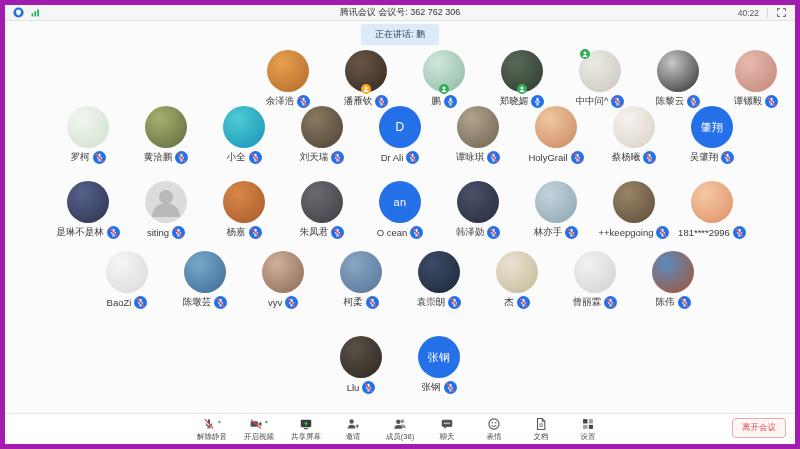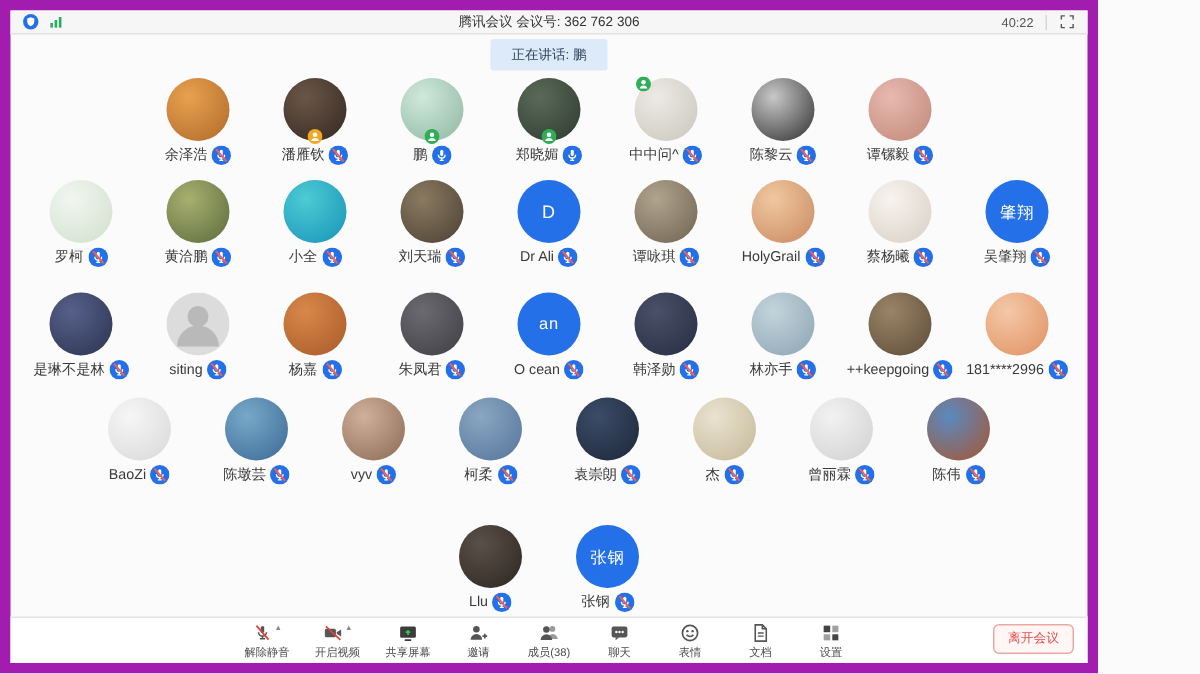--- a/index.html
+++ b/index.html
@@ -1,36 +1,36 @@
 <!DOCTYPE html>
 <html><head>
 <meta charset="utf-8">
 <style>
   * { margin:0; padding:0; box-sizing:border-box; }
   html,body { width:800px; height:449px; overflow:hidden; }
   body { font-family:"Liberation Sans","DejaVu Sans",sans-serif; background:#fbfbfb; position:relative; }
-  .window { width:732px; height:449px; position:relative; background:#fbfbfb; border:7px solid #a21caf; }
+  .window { width:800px; height:449px; position:relative; background:#fbfbfb; border:5px solid #a21caf; }
 
   
   .topbar { position:absolute; top:0; left:0; right:0; height:16px; background:#f6f6f6; border-bottom:1px solid #e2e2e2; display:flex; align-items:center; padding:0 8px; }
   .topbar-left { display:flex; align-items:center; gap:6px; }
   .topbar-left svg { width:11px; height:11px; display:block; }
   .topbar-title { position:absolute; left:0; right:0; text-align:center; font-size:9px; color:#333; pointer-events:none; }
   .topbar-right { margin-left:auto; display:flex; align-items:center; gap:8px; }
   .topbar-timer { font-size:8.5px; color:#555; }
   .topbar-sep { width:1px; height:10px; background:#d5d5d5; }
   .topbar-right svg { width:11px; height:11px; display:block; }
 
   
   .speaking-banner { position:absolute; top:19px; left:50%; transform:translateX(-50%); background:#dcE9fa; background:#dceafa; color:#31435c; font-size:9px; padding:4px 14px; border-radius:2px; white-space:nowrap; }
 
   
   .grid { position:absolute; top:16px; left:0; right:0; padding-top:29px; }
   .grid-row { display:flex; justify-content:center; height:56px; }
-  .grid-row:nth-child(1){ margin-bottom:12px; }
+  .grid-row:nth-child(1){ margin-bottom:0;justify-content:flex-end; }
   .grid-row:nth-child(2){ margin-bottom:19px; }
   .grid-row:nth-child(3){ margin-bottom:14px; }
   .grid-row:nth-child(4){ margin-bottom:29px; }
   .cell { width:78px; display:flex; flex-direction:column; align-items:center; }
   .avatar { width:42px; height:42px; border-radius:50%; position:relative; flex:0 0 auto; display:flex; align-items:center; justify-content:center; overflow:visible; }
   .avatar-initials { color:#fff; font-size:12px; letter-spacing:0.5px; }
   .avatar-initials.small { font-size:11px; }
   .badge { position:absolute; width:10px; height:10px; left:50%; bottom:-2px; transform:translateX(-50%); }
   .badge.tl { left:1px; top:-1px; bottom:auto; transform:none; }
   .badge svg { width:10px; height:10px; display:block; }

